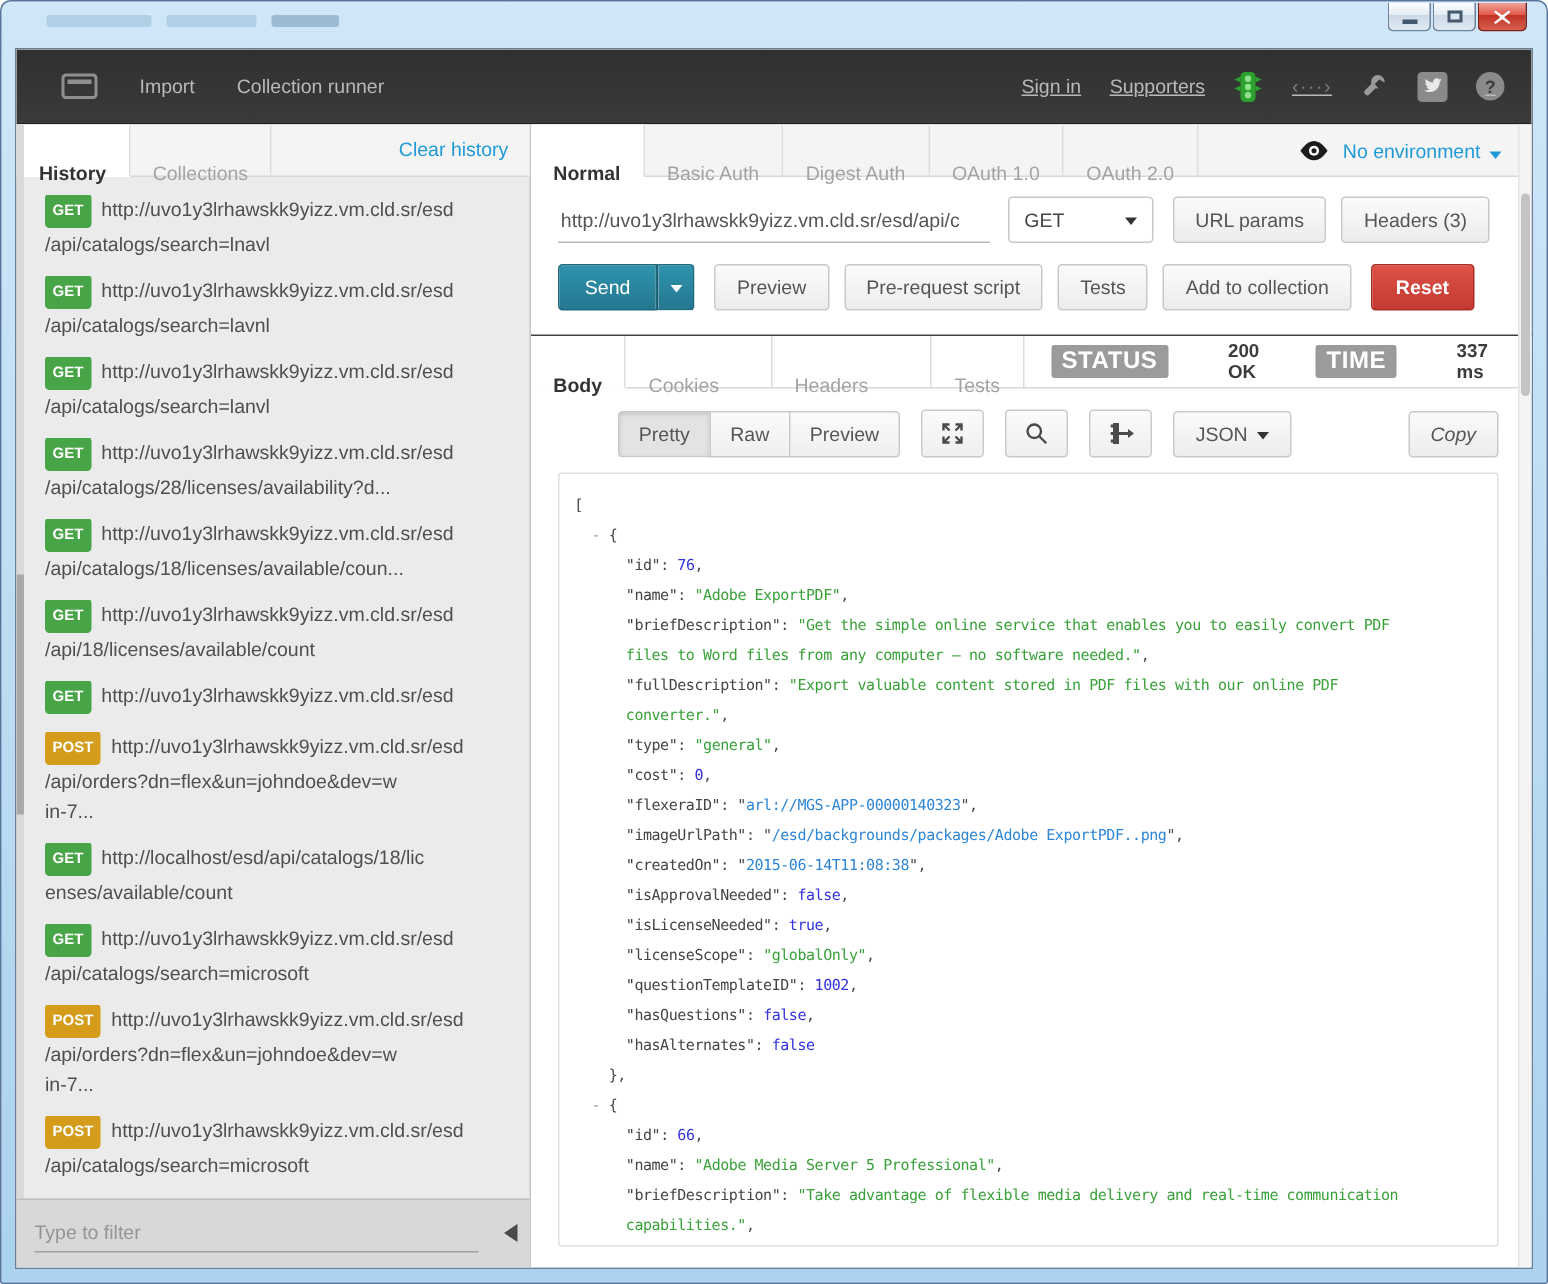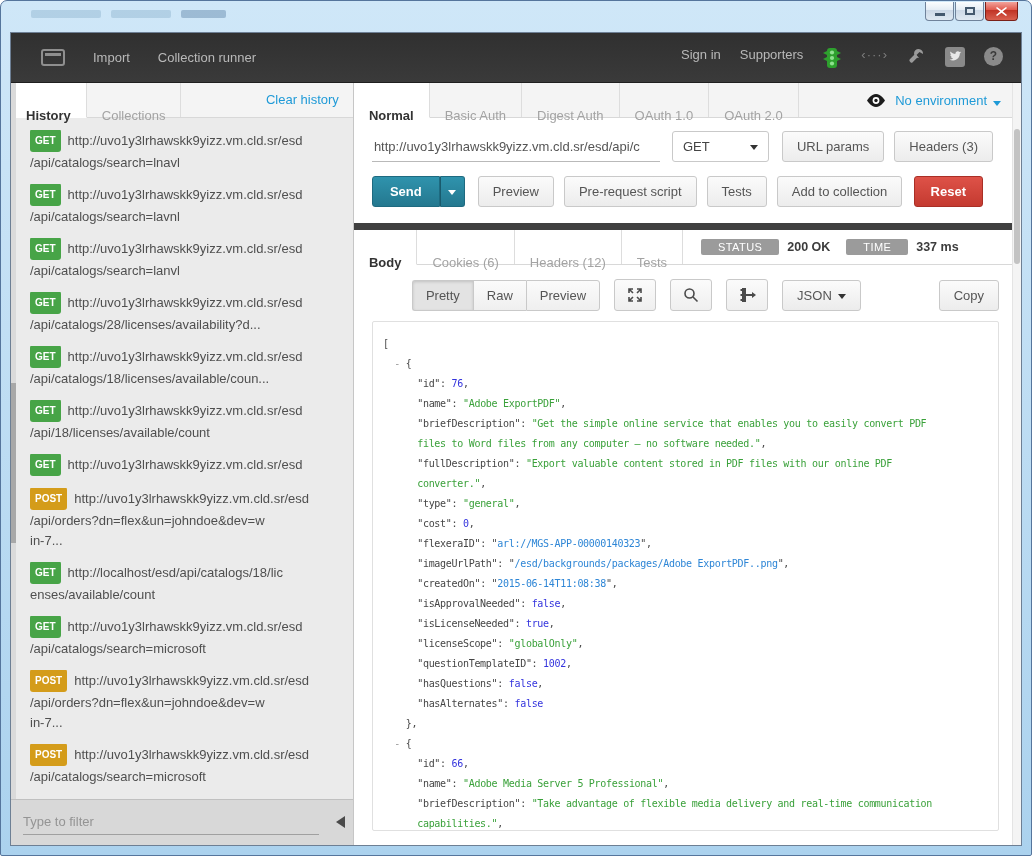--- a/index.html
+++ b/index.html
@@ -22,21 +22,21 @@
   
   .inner { position:absolute; left:9px; right:9px; top:31px; bottom:9px; background:#fff;
            border:1px solid #6d7f94; overflow:hidden; }
 
   
   .toolbar { height:50px; background:linear-gradient(#303030,#3a3a3a); border-bottom:1px solid #1f1f1f;
              display:flex; align-items:center; color:#b9b9b9; font-size:13px; }
   .toolbar .lbl { margin-left:28px; cursor:default; }
   .drawer { width:24px; height:17px; border:2px solid #8f8f8f; border-radius:3px; margin-left:30px; position:relative; }
   .drawer span { position:absolute; left:2px; right:2px; top:2px; height:3px; background:#8f8f8f; }
-  .tb-right { margin-left:auto; display:flex; gap:19px; margin-right:18px; }
+  .tb-right { margin-left:auto; display:flex; align-items:center; gap:19px; margin-right:18px;text-decoration:underline; }
   .code-glyph { color:#7d7d7d; font-size:13px; letter-spacing:1px; }
   .q-circle { width:19px; height:19px; border-radius:50%; background:#8a8a8a; color:#3a3a3a;
               font-weight:bold; font-size:12px; display:flex; align-items:center; justify-content:center; }
   .tw-square { width:20px; height:20px; border-radius:3px; background:#8a8a8a; display:flex; align-items:center; justify-content:center; }
 
   
   .body-row { position:absolute; top:50px; bottom:0; left:0; right:0; display:flex; }
   .sidebar { width:360px; background:#ebebeb; border-right:1px solid #c6c6c6; position:relative; }
   .main { flex:1; background:#fff; position:relative; display:flex; flex-direction:column; }
 
@@ -62,51 +62,51 @@
                   border:none; border-bottom:1px solid #a0a0a0; outline:none; font-size:13px; color:#555;
                   font-family:"Liberation Sans", sans-serif; }
   .filter-input::placeholder { color:#949494; }
   .collapse-arrow { position:absolute; right:8px; top:16px; width:0; height:0;
                     border-top:6px solid transparent; border-bottom:6px solid transparent; border-right:9px solid #4a4a4a; }
 
   
   .env-area { margin-left:auto; display:flex; align-items:center; gap:9px; padding-right:20px; font-size:13px; }
   .caret-dn { display:inline-block; width:0; height:0; border-left:4px solid transparent;
               border-right:4px solid transparent; border-top:5px solid currentColor; margin-left:6px; position:relative; top:1px;}
-  .req-section { padding:13px 18px 16px; border-bottom:7px solid #404040; }
+  .req-section { padding:13px 18px 16px; border-bottom:1px solid #404040; }
   .url-row { display:flex; align-items:center; }
   .url-input { width:288px; font-size:13px; color:#555; border:none; border-bottom:1px solid #b9b9b9;
                padding:7px 2px; outline:none; margin-right:12px; font-family:"Liberation Sans", sans-serif; }
   .method-select { width:97px; border:1px solid #c9c9c9; border-radius:3px; background:#fff; padding:7px 10px;
                    font-size:13px; color:#444; display:flex; justify-content:space-between; align-items:center; margin-right:13px; }
   .btn { background:linear-gradient(#fbfbfb,#ececec); border:1px solid #c9c9c9; border-radius:3px;
          padding:7px 14px; font-size:13px; color:#555; margin-right:10px; cursor:default; white-space:nowrap; }
   .action-row { margin-top:14px; display:flex; align-items:center; }
   .send-group { display:flex; margin-right:13px; }
   .send-main { background:linear-gradient(#2f93ad,#24788f); color:#fff; border:1px solid #1e6a80;
-               border-radius:3px 0 0 3px; padding:7px 17px; font-size:13px; font-weight:bold;text-align:right; }
+               border-radius:3px 0 0 3px; padding:7px 17px; font-size:13px; font-weight:normal;text-align:right; }
   .send-caret { background:linear-gradient(#2f93ad,#24788f); border:1px solid #1e6a80; border-left-color:#195a6c;
                 width:25px; border-radius:0 3px 3px 0; display:flex; align-items:center; justify-content:center; color:#fff; }
   .reset-btn { margin-left:auto; margin-right:20px; background:linear-gradient(#de5248,#c43a30); color:#fff;
                border:1px solid #a92f26; border-radius:3px; padding:7px 16px; font-size:13px; font-weight:bold; }
 
   
   .status-area { display:flex; align-items:center; gap:8px; margin-left:18px; }
-  .badge-gray { background:#9b9b9b; color:#fff; font-size:11px; font-weight:normal; padding:2px 17px; border-radius:2px; letter-spacing:.4px; }
-  .status-val { color:#3c3c3c; font-size:12.5px; font-weight:bold; margin-right:8px; }
+  .badge-gray { background:#9b9b9b; color:#fff; font-size:16px; font-weight:bold; padding:2px 7px; border-radius:2px; letter-spacing:.4px; }
+  .status-val { color:#3c3c3c; font-size:12.5px; font-weight:bold; margin-right:8px;margin-left:32px; }
   .view-row { margin:14px 22px 0 18px; display:flex; align-items:center; }
   .seg { border:1px solid #c9c9c9; border-right:none; background:linear-gradient(#fbfbfb,#efefef);
          padding:7px 13px; font-size:13px; color:#555; }
   .seg:first-child { border-radius:3px 0 0 3px; }
   .seg:last-child { border-right:1px solid #c9c9c9; border-radius:0 3px 3px 0; }
   .seg.active { background:#e3e3e3; box-shadow:inset 0 1px 3px rgba(0,0,0,.15); }
   .icon-btn { width:42px; height:32px; border:1px solid #c9c9c9; border-radius:3px;
               background:linear-gradient(#fbfbfb,#efefef); display:flex; align-items:center; justify-content:center; margin-left:14px; }
   .json-btn { margin-left:14px; display:flex; align-items:center; }
-  .copy-btn { margin-left:auto; }
+  .copy-btn { margin-left:auto;font-style:italic; }
 
   .code-box { flex:1; margin:10px 22px 14px 18px; border:1px solid #e0e0e0; border-radius:2px;
               padding:12px 10px; overflow:hidden; background:#fff; }
   .code-line { white-space:pre; font-family:"DejaVu Sans Mono", monospace; font-size:10px;
                line-height:20px; letter-spacing:-0.3px; }
   .tok-p { color:#4a4a4a; } .tok-k { color:#454545; }
   .tok-s { color:#3aa13a; } .tok-n { color:#3333dd; }
   .tok-l { color:#2e86d6;text-align:right; } .tok-f { color:#9a9a9a; }
 
   .main-scroll { position:absolute; right:0; top:0; bottom:0; width:9px; background:#f4f4f4; border-left:1px solid #e4e4e4; }

